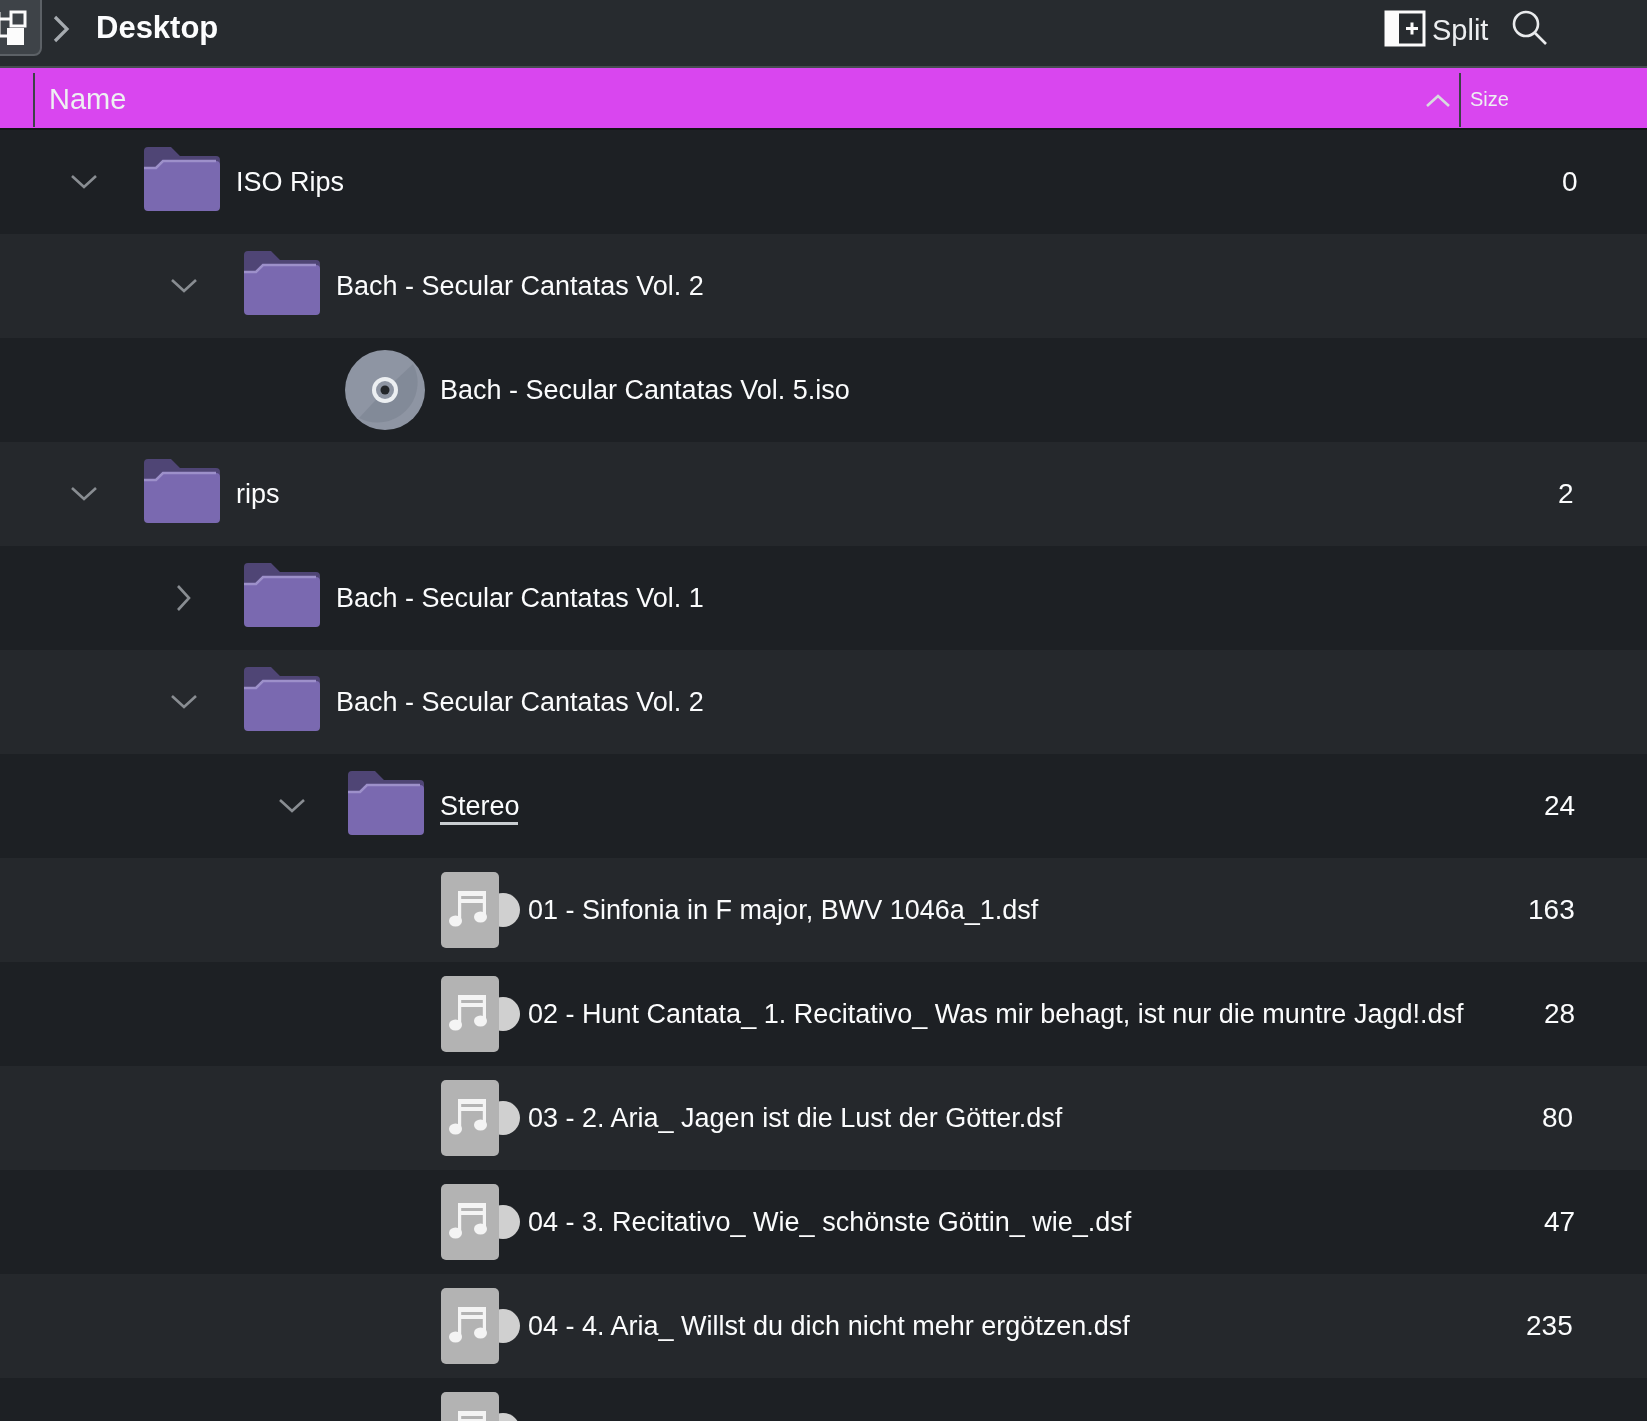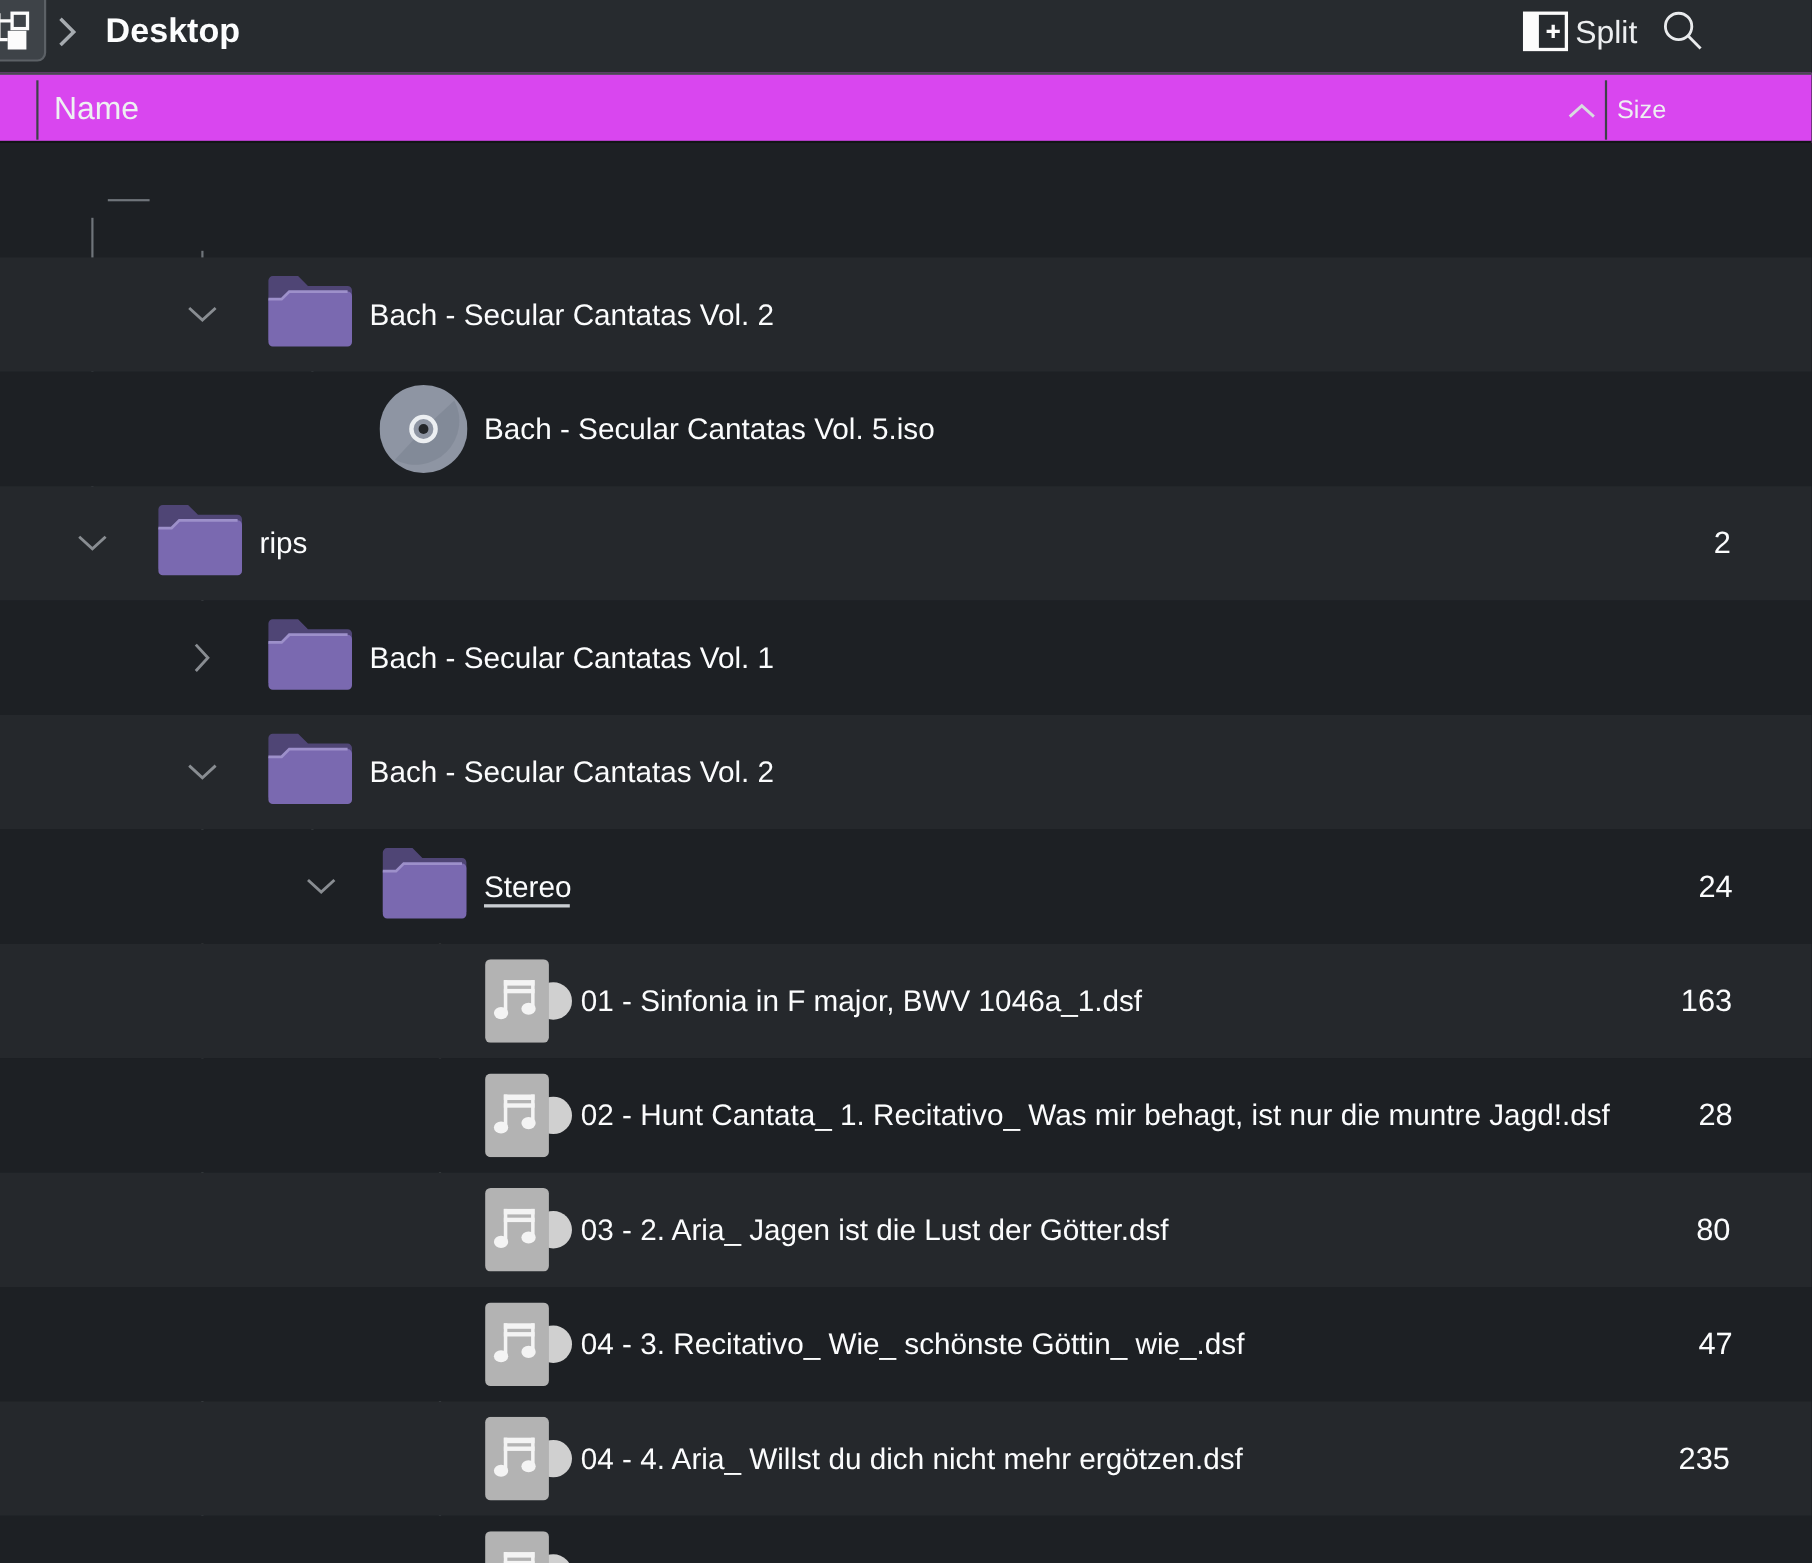--- a/index.html
+++ b/index.html
@@ -19,21 +19,21 @@
   .split-btn{position:absolute;left:1384px;top:6px;height:52px;cursor:pointer;}
   .split-btn svg{position:absolute;left:0;top:4px;}
   .split-label{position:absolute;left:48px;top:0;line-height:48px;font-size:29px;color:#eceef0;white-space:nowrap;}
   .search-btn{position:absolute;left:1510px;top:8px;width:40px;height:40px;cursor:pointer;}
   
   .header{position:absolute;left:0;top:66px;width:1647px;height:64px;background:#d946ef;
     border-top:2px solid #464b50;box-sizing:border-box;}
   .header:after{content:"";position:absolute;left:0;bottom:0;width:100%;height:2px;background:#121416;}
   .hsep{position:absolute;top:5px;width:2px;height:54px;background:#3d4247;}
   .hname{position:absolute;left:49px;top:0;height:62px;line-height:62px;font-size:29px;color:#eef0f2;cursor:pointer;}
-  .hsize{position:absolute;left:1470px;top:0;height:76px;line-height:62px;font-size:23px;color:#eef0f2;cursor:pointer;}
+  .hsize{position:absolute;left:1470px;top:0;height:76px;line-height:62px;font-size:20px;color:#eef0f2;cursor:pointer;}
   .sortchev{position:absolute;left:1424px;top:25px;}
   
   .row{position:absolute;left:0;width:1647px;height:104px;cursor:pointer;}
   .r-dark{background:#1d2024;}
   .r-light{background:#25282c;}
   .lbl{position:absolute;top:0;height:104px;line-height:104px;font-size:27px;color:#fbfcfd;white-space:nowrap;}
   .lb-d0{left:236px}.lb-d1{left:336px}.lb-d2{left:440px}.lb-d3{left:528px}
   .underline{position:absolute;left:440px;top:68px;width:78px;height:3px;background:#c9cdd1;}
   .icon{position:absolute;}
   .ic-d0{left:141px}.ic-d1{left:241px}.ic-d2{left:345px}.ic-d3{left:441px}
@@ -123,20 +123,36 @@
     <div class="tl h" style="top:597px;left:198px;width:38px"></div>
     <div class="tl h" style="top:701px;left:198px;width:38px"></div>
     <div class="tl h" style="top:805px;left:300px;width:36px"></div>
     <div class="tl h" style="top:909px;left:399px;width:33px"></div>
     <div class="tl h" style="top:1013px;left:399px;width:33px"></div>
     <div class="tl h" style="top:1117px;left:399px;width:33px"></div>
     <div class="tl h" style="top:1221px;left:399px;width:33px"></div>
     <div class="tl h" style="top:1325px;left:399px;width:33px"></div>
   </div>
 
+  <div class="row r-dark" style="top:130px">
+    <span class="exp exp-down exd0">
+      <svg width="28" height="16" viewBox="0 0 28 16">
+          <polyline points="2,2 14,13 26,2" fill="none" stroke="#898d92" stroke-width="2.6"></polyline>
+        </svg>
+    </span>
+    <span class="icon ic-d0 ic-folder">
+      <svg width="82" height="72" viewBox="0 0 82 72">
+        <path d="M3,64 V10 a4,4 0 0 1 4,-4 h23 l9,9 h36 a4,4 0 0 1 4,4 v45 z" fill="#4f4575"></path>
+        <path d="M7,70 a4,4 0 0 1 -4,-4 V27 h12 l7,-7 h53 a4,4 0 0 1 4,4 v42 a4,4 0 0 1 -4,4 z" fill="#7a69b0"></path>
+        <path d="M3,27 h12 l7,-7 h53" fill="none" stroke="#9d90ca" stroke-width="2.5"></path>
+      </svg>
+    </span>
+    <span class="lbl lb-d0">ISO Rips</span>
+    <span class="size sz-0">0</span>
+  </div>
 
   <div class="row r-light" style="top:234px">
     <span class="exp exp-down exd1">
       <svg width="28" height="16" viewBox="0 0 28 16">
           <polyline points="2,2 14,13 26,2" fill="none" stroke="#898d92" stroke-width="2.6"></polyline>
         </svg>
     </span>
     <span class="icon ic-d1 ic-folder">
       <svg width="82" height="72" viewBox="0 0 82 72">
         <path d="M3,64 V10 a4,4 0 0 1 4,-4 h23 l9,9 h36 a4,4 0 0 1 4,4 v45 z" fill="#4f4575"></path>

